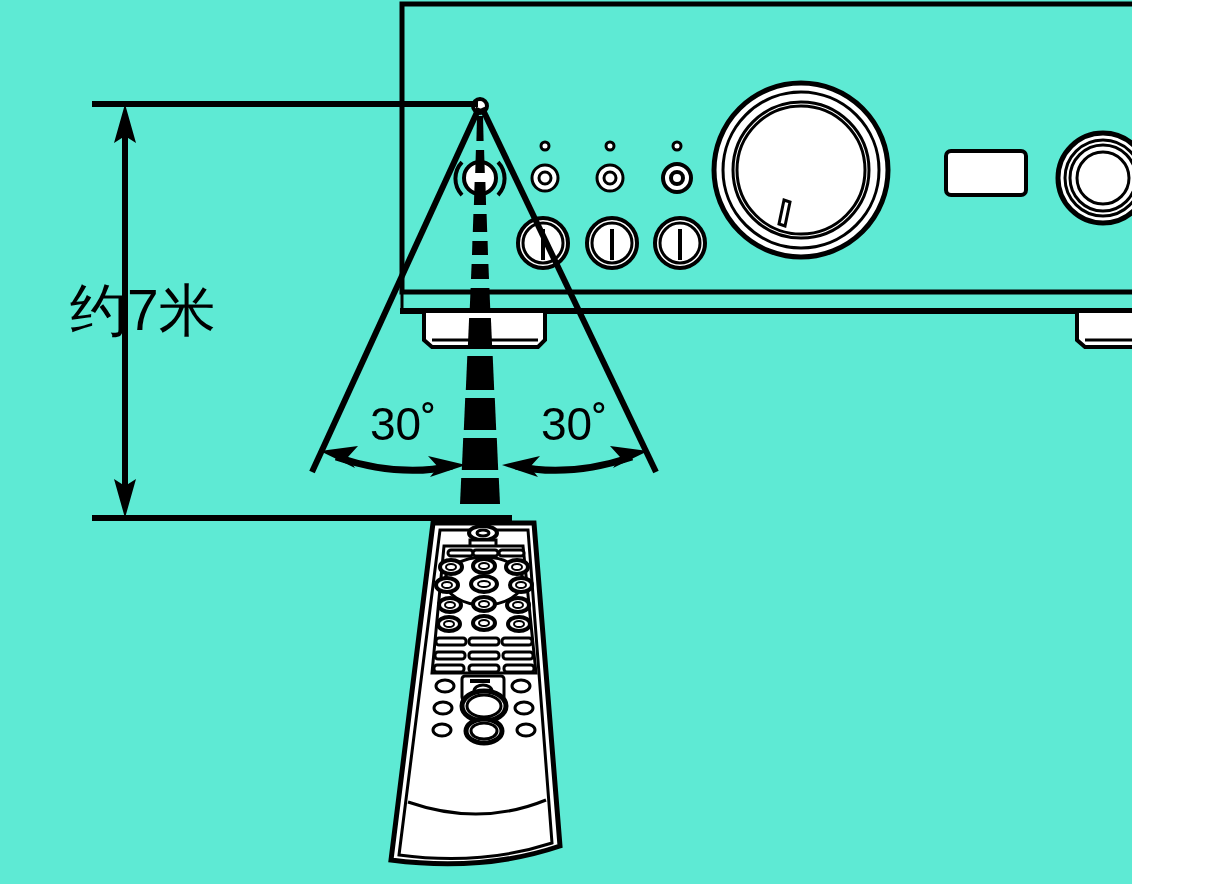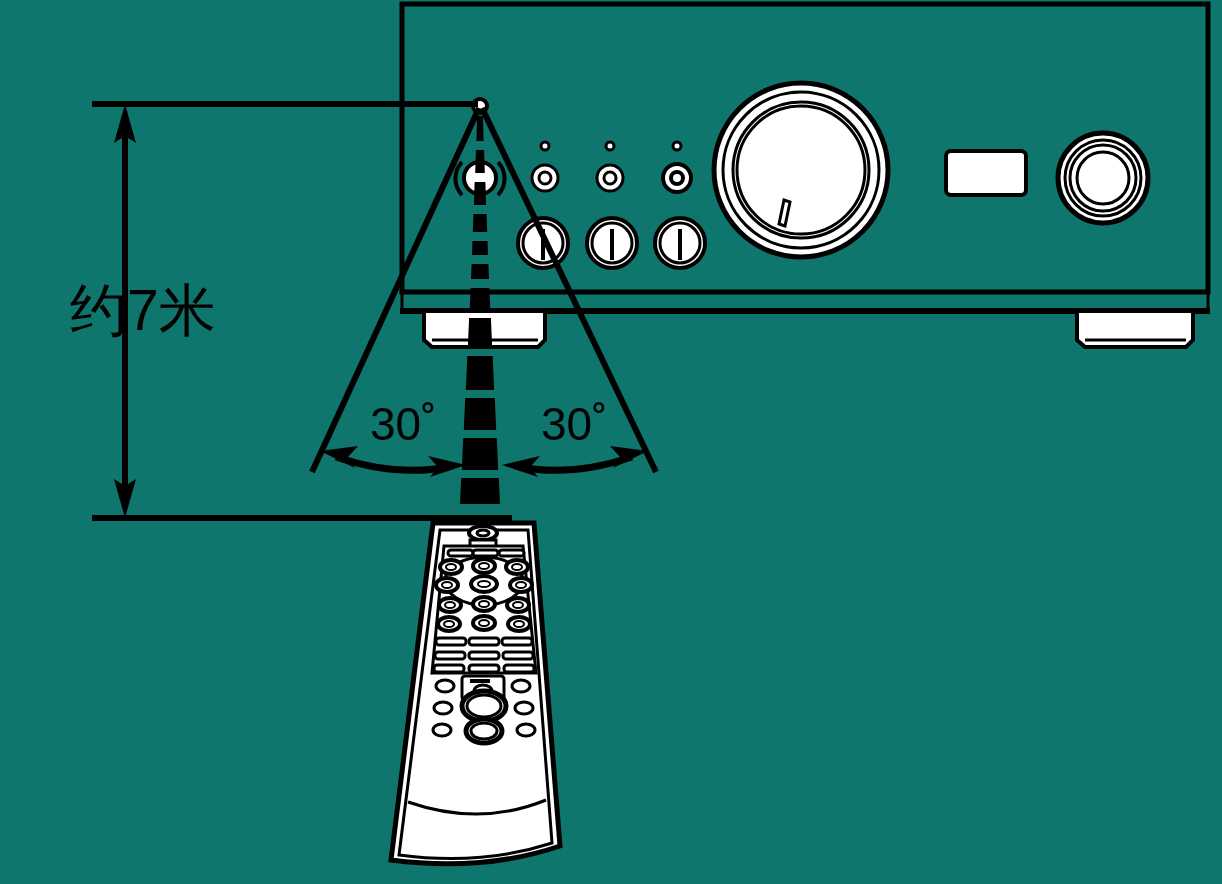--- a/index.html
+++ b/index.html
@@ -5,23 +5,23 @@
   html, body {
     margin: 0;
     padding: 0;
     background: #ffffff;
   }
   body {
     font-family: "Liberation Sans", sans-serif;
   }
   #diagram-root {
     position: relative;
-    width: 1222px;
+    width: 1132px;
     height: 884px;
-    background: #0f766e;
+    background: #5eead4;
     overflow: hidden;
   }
   svg.layer {
     position: absolute;
     top: 0;
     left: 0;
     width: 1222px;
     height: 884px;
   }
   .stroke-line {

